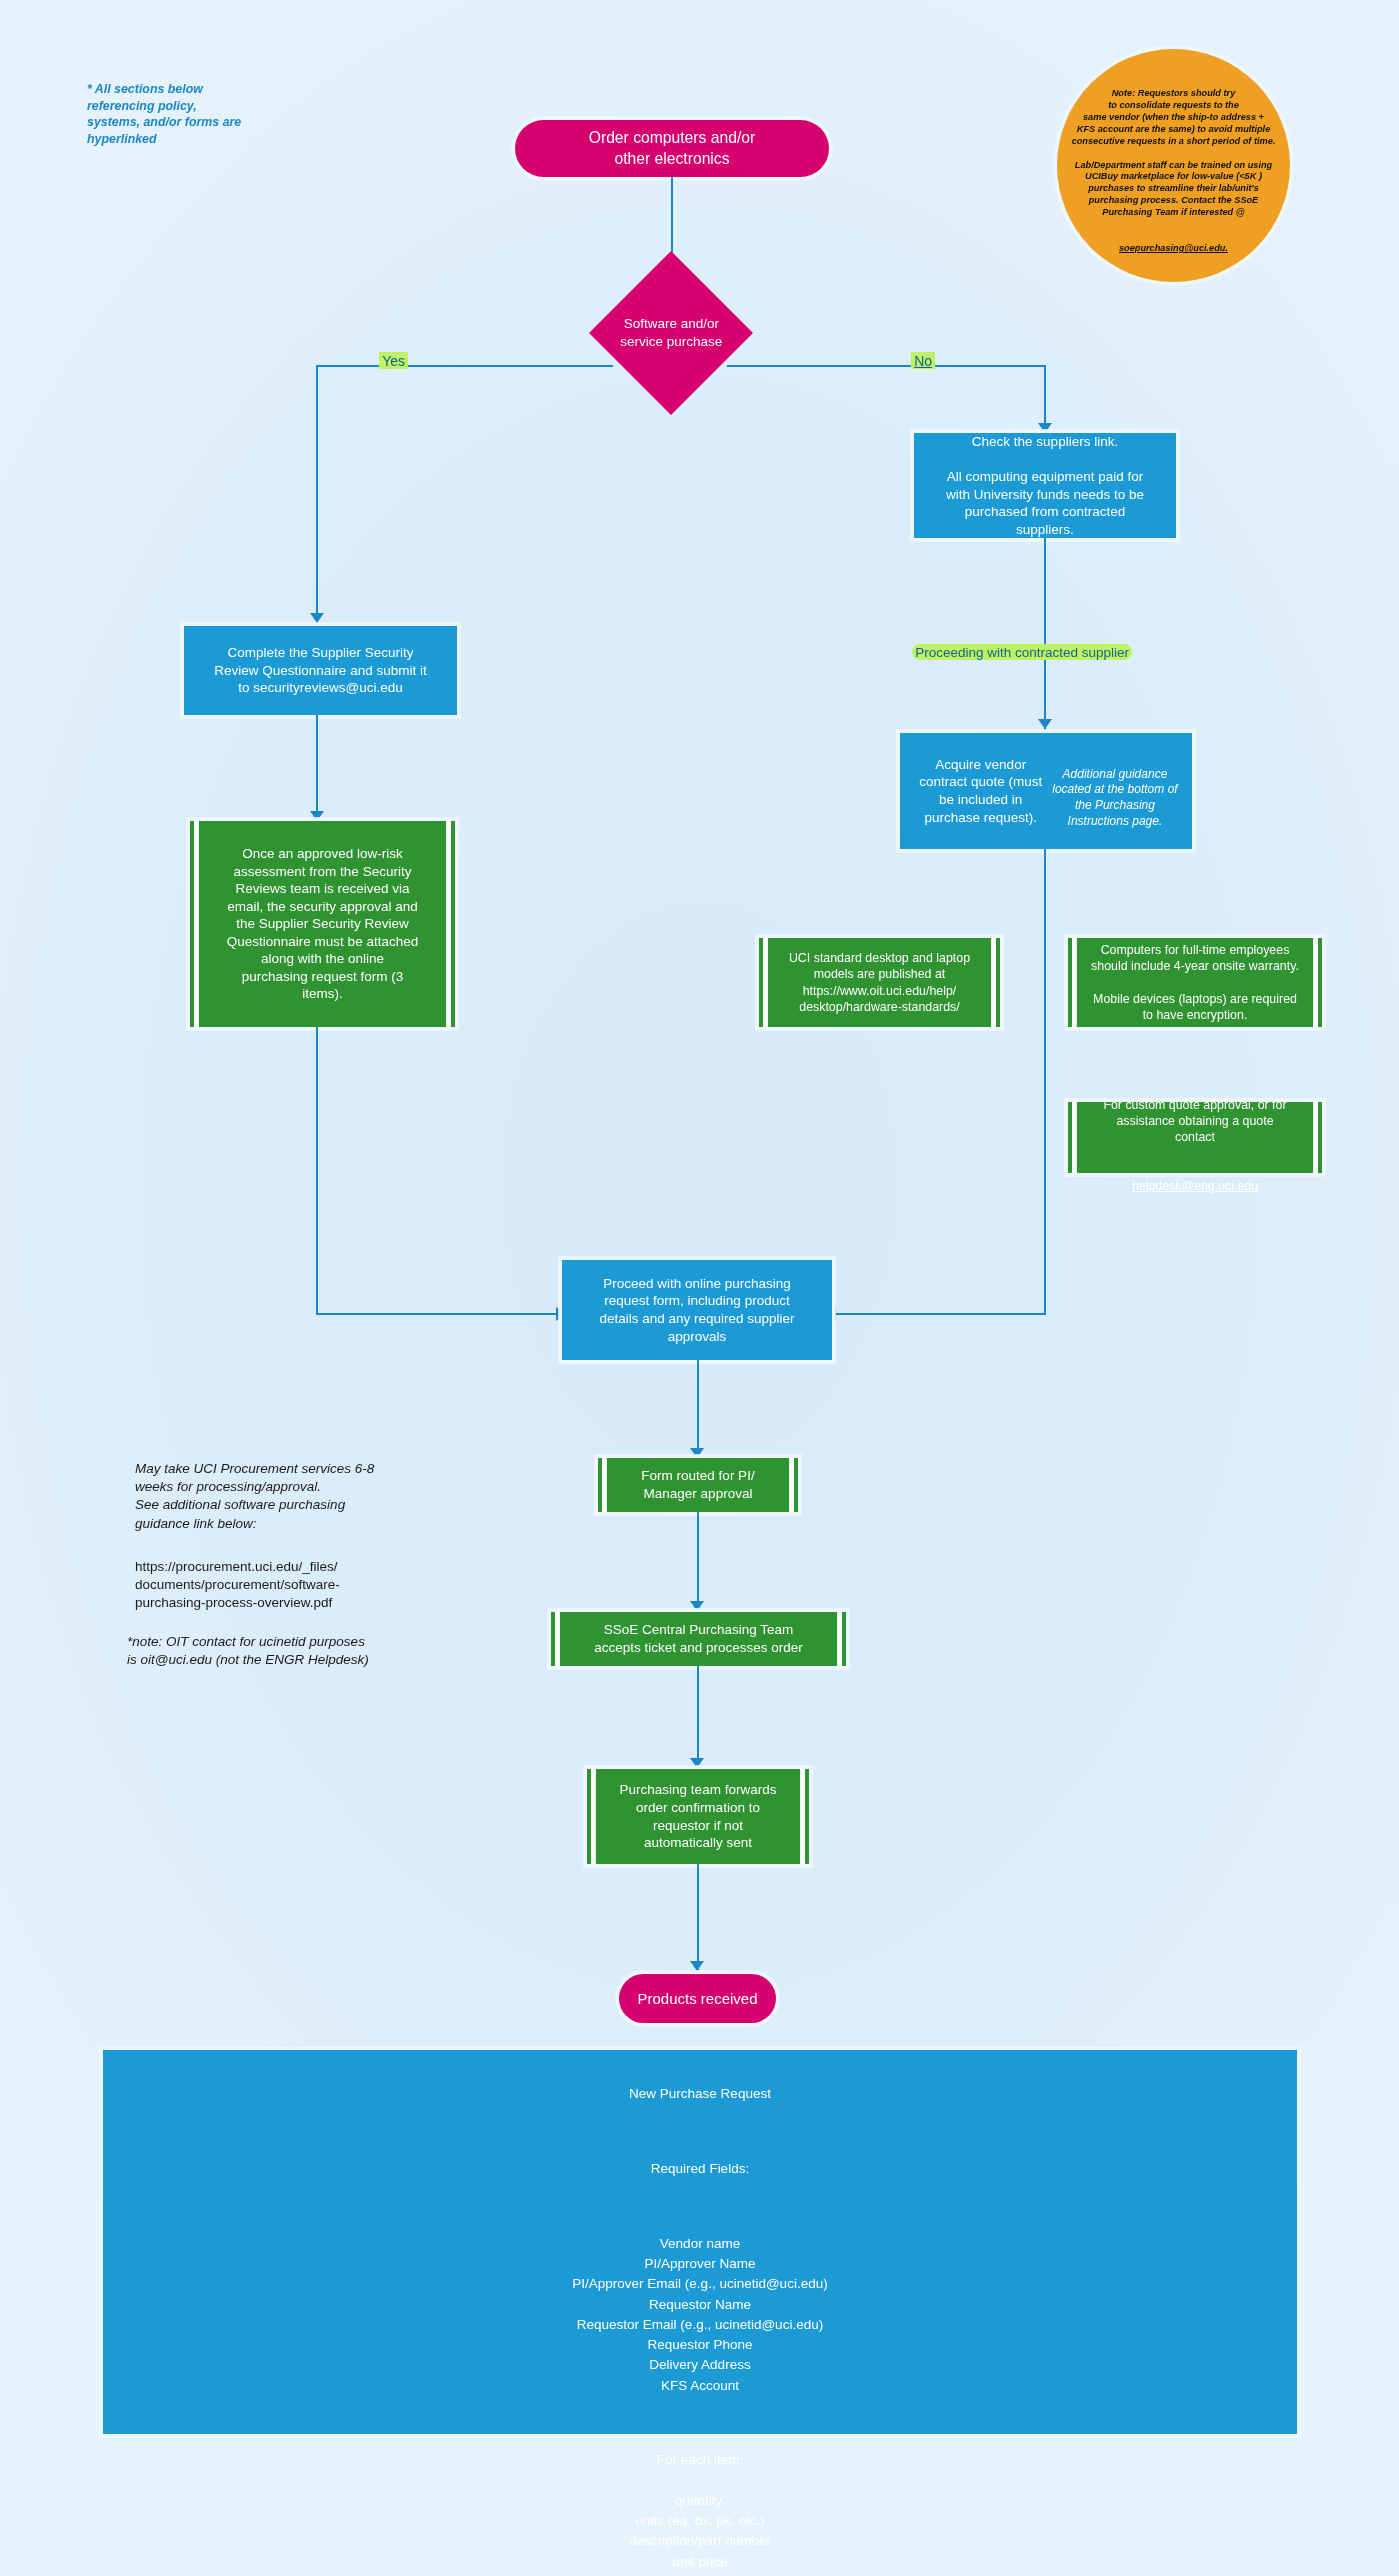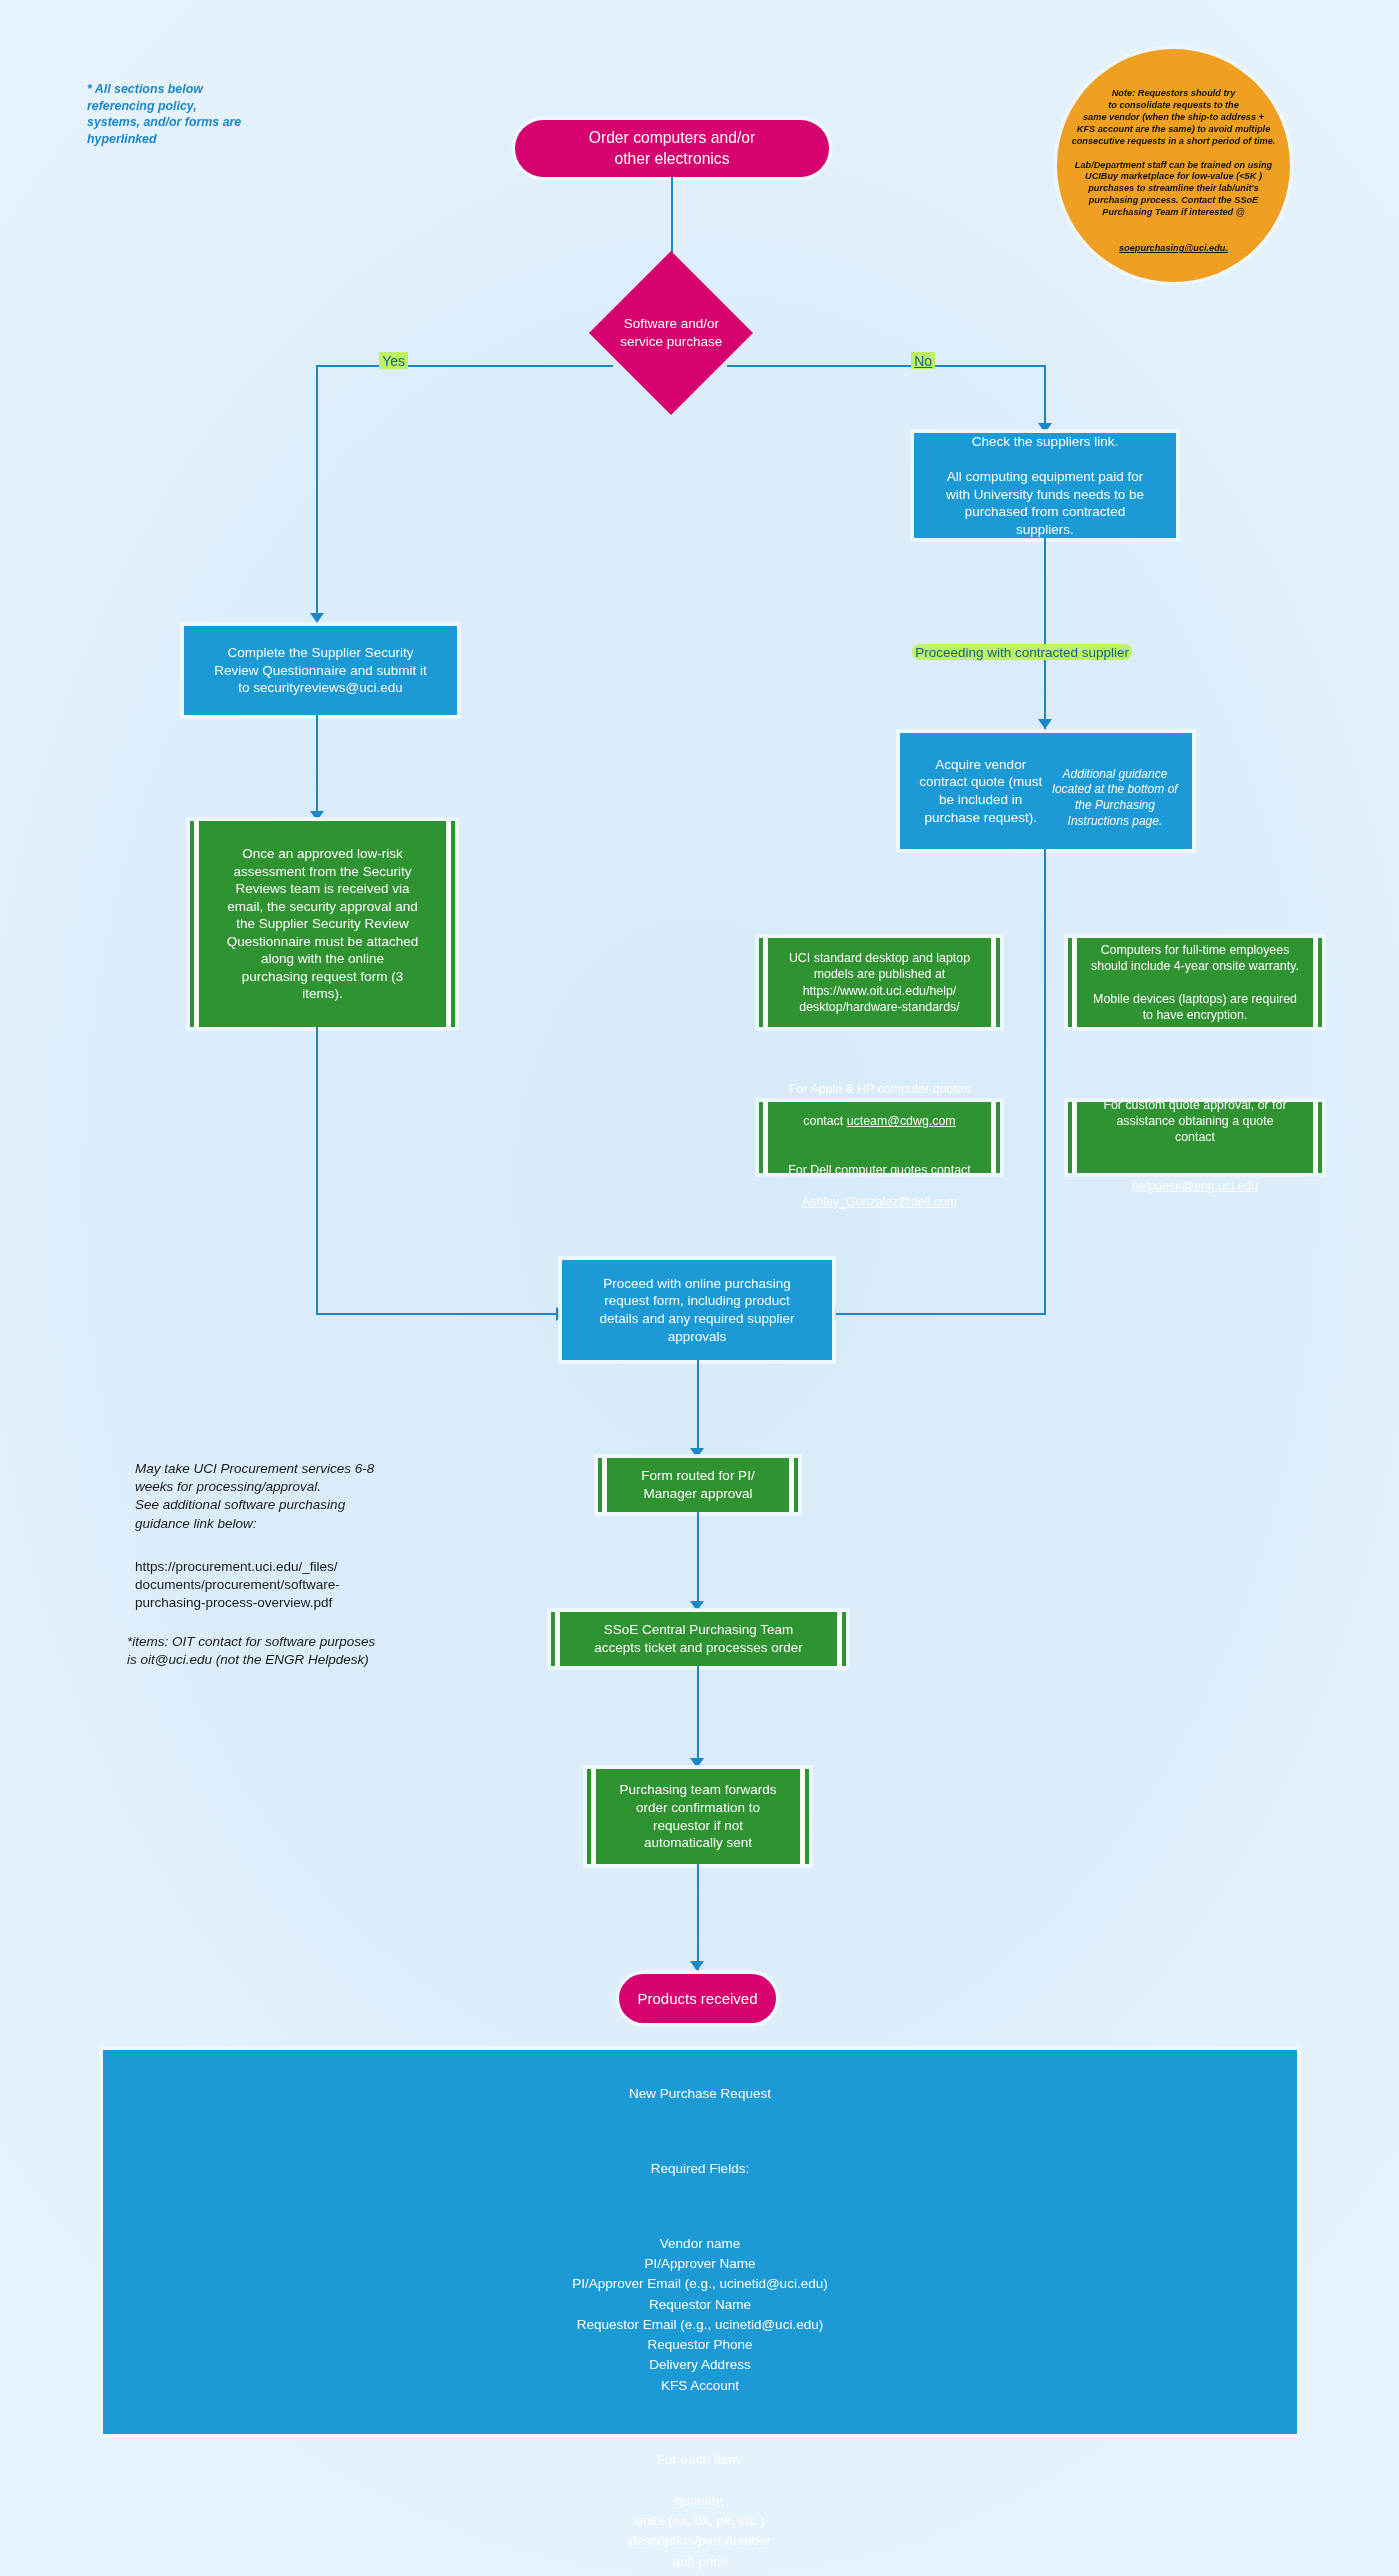--- a/index.html
+++ b/index.html
@@ -247,28 +247,20 @@
   </div>
 
   <div class="node green" style="left:1068px; top:938px; width:254px; height:89px; font-size:12.4px;">
     <span class="greenbox-inner">Computers for full-time employees
 should include 4-year onsite warranty.
 
 Mobile devices (laptops) are required
 to have encryption.</span>
   </div>
 
-  <div class="node green" style="left:759px; top:1102px; width:241px; height:71px; font-size:12.4px;">
-    <span class="greenbox-inner">
-      <span>For Apple &amp; HP computer quotes</span><br>
-      <span>contact </span><u class="link">ucteam@cdwg.com</u><br><br>
-      <span>For Dell computer quotes contact</span><br>
-      <u class="link">Ashley_Gonzalez@dell.com</u>
-    </span>
-  </div>
 
   <div class="node green" style="left:1068px; top:1102px; width:254px; height:71px; font-size:12.4px;">
     <span class="greenbox-inner">
       <span style="white-space:pre-line;">For custom quote approval, or for
 assistance obtaining a quote
 contact</span><br><br>
       <u class="link">helpdesk@eng.uci.edu</u>
     </span>
   </div>
 
@@ -280,21 +272,21 @@
   <div class="vline" style="left:697px; top:1360px; height:100px;"></div>
   <div class="arrow-down" style="left:690px; top:1448px;"></div>
 
   <div class="plaintext note-dark" style="left:135px; top:1460px; width:292px; font-size:13.5px; font-style:italic;">May take UCI Procurement services 6-8
 weeks for processing/approval.
 See additional software purchasing
 guidance link below:</div>
   <div class="plaintext note-dark" style="left:135px; top:1558px; width:292px; font-size:13.5px;">https://procurement.uci.edu/_files/
 documents/procurement/software-
 purchasing-process-overview.pdf</div>
-  <div class="plaintext note-dark" style="left:127px; top:1633px; width:308px; font-size:13.5px; font-style:italic;">*items: OIT contact for software purposes
+  <div class="plaintext note-dark" style="left:127px; top:1633px; width:308px; font-size:13.5px; font-style:italic;">*note: OIT contact for ucinetid purposes
 is oit@uci.edu (not the ENGR Helpdesk)</div>
 
   <div class="node green" style="left:598px; top:1458px; width:200px; height:54px; font-size:13.5px;">
     <span class="greenbox-inner">Form routed for PI/
 Manager approval</span>
   </div>
 
   <div class="vline" style="left:697px; top:1512px; height:100px;"></div>
   <div class="arrow-down" style="left:690px; top:1601px;"></div>
 

